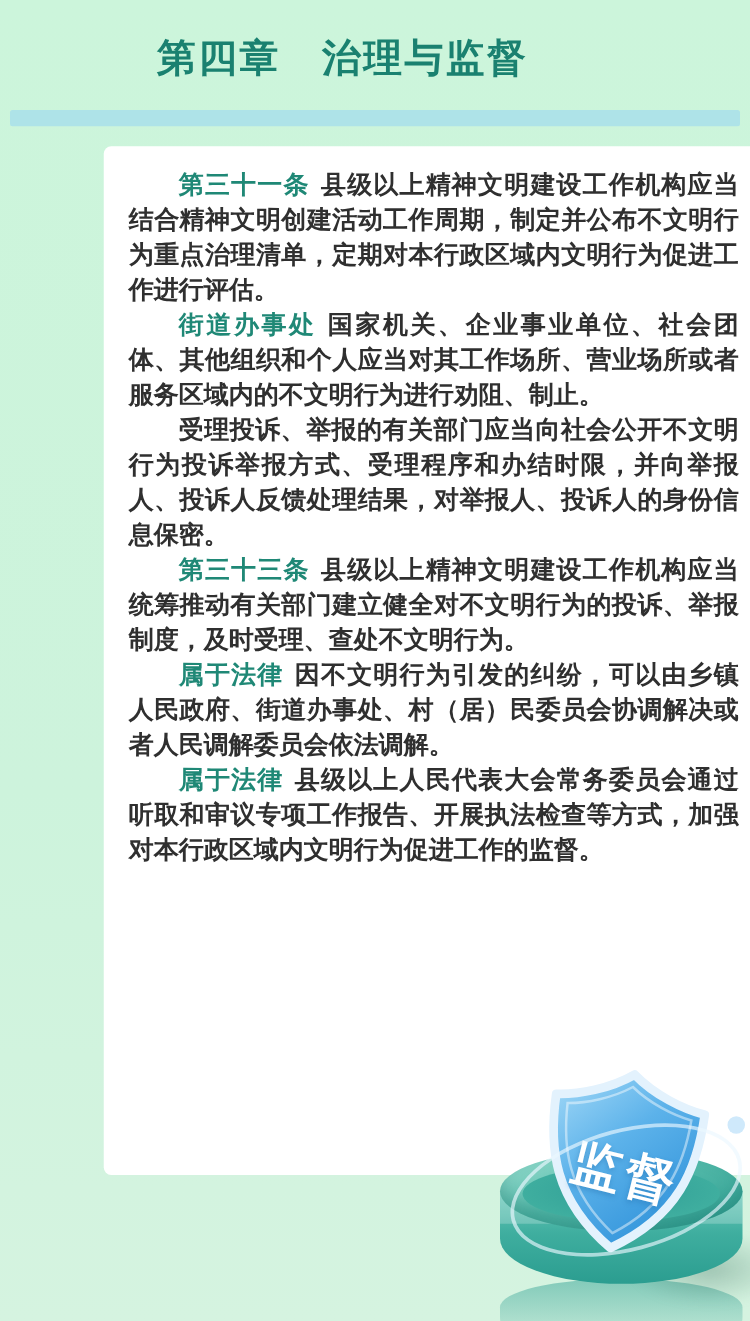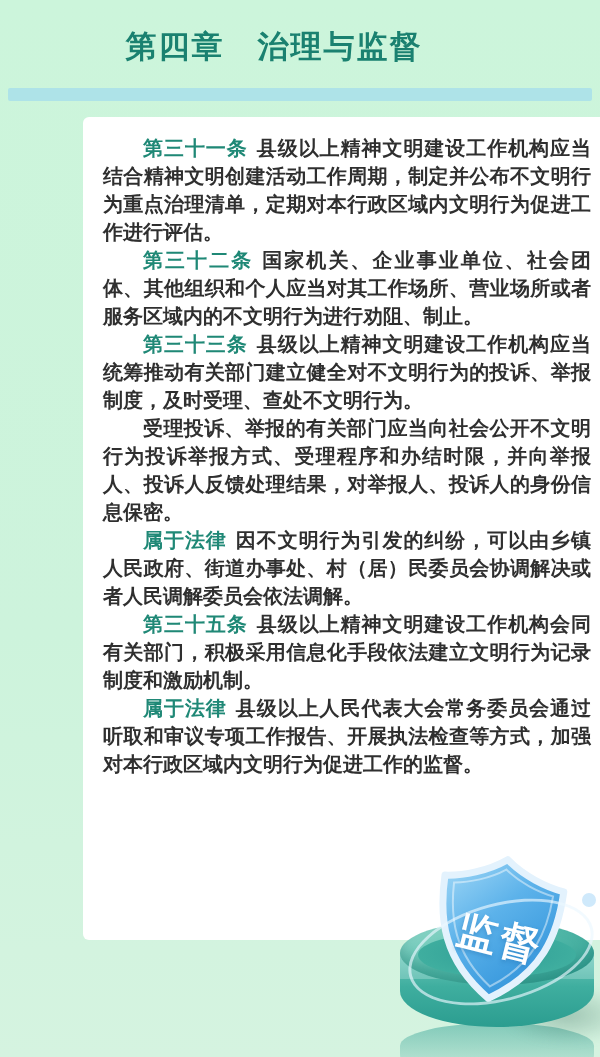--- a/index.html
+++ b/index.html
@@ -78,25 +78,24 @@
 </head>
 <body>
 
 <div class="page-title">第四章　治理与监督</div>
 
 <div class="divider-bar"></div>
 
 <div class="card">
   <div class="article-list">
       <p class="para"><span class="art-num">第三十一条</span><span>县级以上精神文明建设工作机构应当结合精神文明创建活动工作周期，制定并公布不文明行为重点治理清单，定期对本行政区域内文明行为促进工作进行评估。</span></p>
-      <p class="para"><span class="art-num">第三十二条</span><span>国家机关、企业事业单位、社会团体、其他组织和个人应当对其工作场所、营业场所或者服务区域内的不文明行为进行劝阻、制止。</span></p>
+      <p class="para"><span class="art-num">街道办事处</span><span>国家机关、企业事业单位、社会团体、其他组织和个人应当对其工作场所、营业场所或者服务区域内的不文明行为进行劝阻、制止。</span></p>
+      <p class="para"><span>受理投诉、举报的有关部门应当向社会公开不文明行为投诉举报方式、受理程序和办结时限，并向举报人、投诉人反馈处理结果，对举报人、投诉人的身份信息保密。</span></p>
       <p class="para"><span class="art-num">第三十三条</span><span>县级以上精神文明建设工作机构应当统筹推动有关部门建立健全对不文明行为的投诉、举报制度，及时受理、查处不文明行为。</span></p>
-      <p class="para"><span>受理投诉、举报的有关部门应当向社会公开不文明行为投诉举报方式、受理程序和办结时限，并向举报人、投诉人反馈处理结果，对举报人、投诉人的身份信息保密。</span></p>
       <p class="para"><span class="art-num">属于法律</span><span>因不文明行为引发的纠纷，可以由乡镇人民政府、街道办事处、村（居）民委员会协调解决或者人民调解委员会依法调解。</span></p>
-      <p class="para"><span class="art-num">第三十五条</span><span>县级以上精神文明建设工作机构会同有关部门，积极采用信息化手段依法建立文明行为记录制度和激励机制。</span></p>
       <p class="para"><span class="art-num">属于法律</span><span>县级以上人民代表大会常务委员会通过听取和审议专项工作报告、开展执法检查等方式，加强对本行政区域内文明行为促进工作的监督。</span></p>
     </div>
 </div>
 
 <div class="badge">
   <div class="refl"></div>
   <div class="ped-shadow"></div>
   <div class="ped-side"></div>
   <div class="ped-rim"></div>
   <div class="ped-top"></div>

